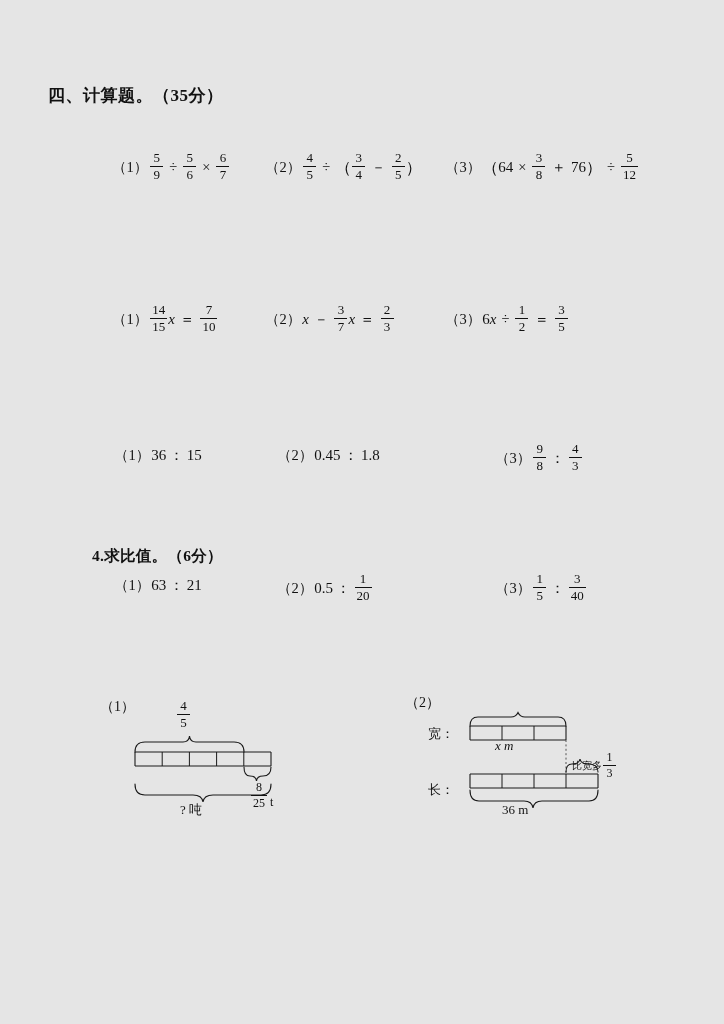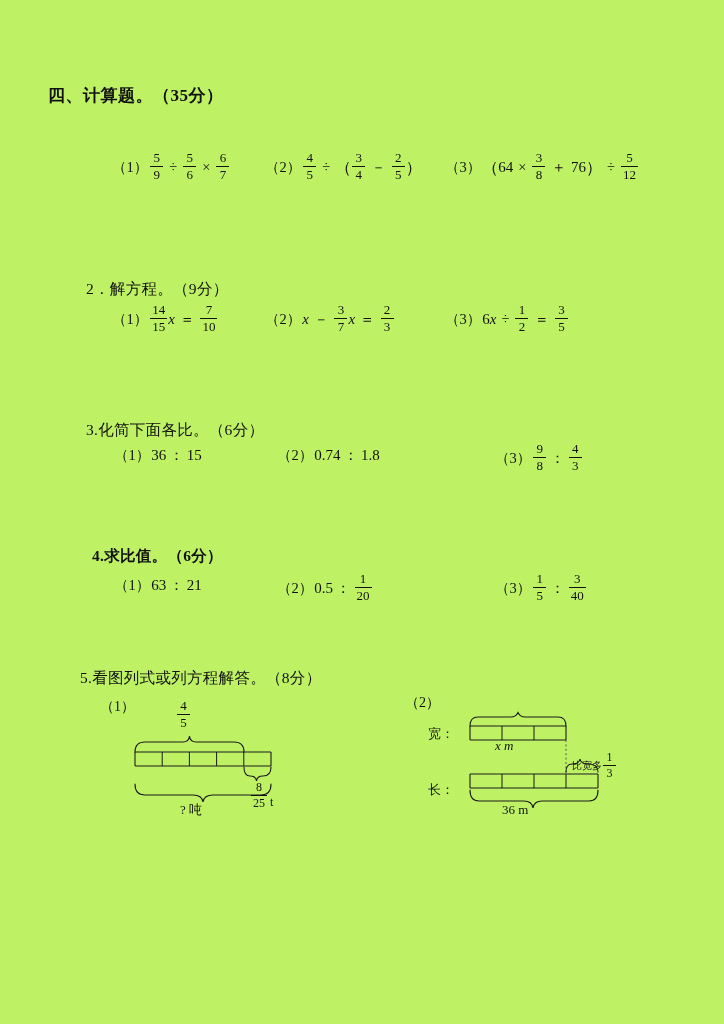--- a/index.html
+++ b/index.html
@@ -12,21 +12,21 @@
     height: 1024px;
     position: relative;
     font-family: "Liberation Serif", "DejaVu Serif", serif;
     color: #111111;
     overflow: hidden;
   }
 
   .page {
     position: absolute;
     inset: 0;
-    background: #bef264;
+    background: #e5e5e5;
   }
 
   
   .section-title {
     position: absolute;
     left: 48px;
     top: 84px;
     font-size: 17px;
     font-weight: bold;
     letter-spacing: 0.5px;
@@ -189,21 +189,20 @@
     <span class="num">76</span>
     <span class="paren">）</span>
     <span class="op">÷</span>
     <span class="frac">
       <span class="n">5</span>
       <span class="bar"></span>
       <span class="d">12</span>
     </span>
   </div>
 
-  <div class="prob-head" style="left:86px; top:279px;">2．解方程。（9分）</div>
 
   <div class="expr" style="left:112px; top:304px;">
     <span class="idx">（1）</span>
     <span class="frac">
       <span class="n">14</span>
       <span class="bar"></span>
       <span class="d">15</span>
     </span>
     <span class="var">x</span>
     <span class="op">＝</span>
@@ -243,32 +242,31 @@
       <span class="d">2</span>
     </span>
     <span class="op">＝</span>
     <span class="frac">
       <span class="n">3</span>
       <span class="bar"></span>
       <span class="d">5</span>
     </span>
   </div>
 
-  <div class="prob-head" style="left:86px; top:420px;">3.化简下面各比。（6分）</div>
 
   <div class="expr" style="left:114px; top:448px;">
     <span class="idx">（1）</span>
     <span class="num">36</span>
     <span class="opn">：</span>
     <span class="num">15</span>
   </div>
 
   <div class="expr" style="left:277px; top:448px;">
     <span class="idx">（2）</span>
-    <span class="num">0.74</span>
+    <span class="num">0.45</span>
     <span class="opn">：</span>
     <span class="num">1.8</span>
   </div>
 
   <div class="expr" style="left:495px; top:443px;">
     <span class="idx">（3）</span>
     <span class="frac">
       <span class="n">9</span>
       <span class="bar"></span>
       <span class="d">8</span>
@@ -309,21 +307,20 @@
       <span class="d">5</span>
     </span>
     <span class="opn">：</span>
     <span class="frac">
       <span class="n">3</span>
       <span class="bar"></span>
       <span class="d">40</span>
     </span>
   </div>
 
-  <div class="prob-head" style="left:80px; top:668px;">5.看图列式或列方程解答。（8分）</div>
 
   <div class="dlabel" style="left:100px; top:698px;">（1）</div>
 
   <div class="expr" style="left:176px; top:700px;">
     <span class="frac">
       <span class="n">4</span>
       <span class="bar"></span>
       <span class="d">5</span>
     </span>
   </div>

